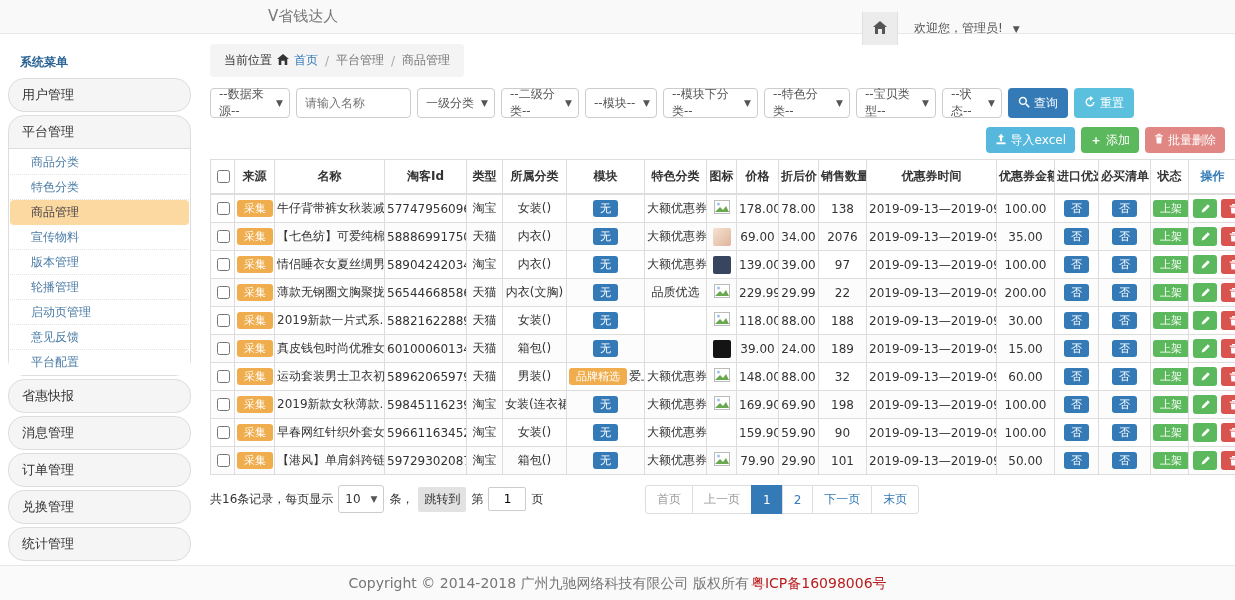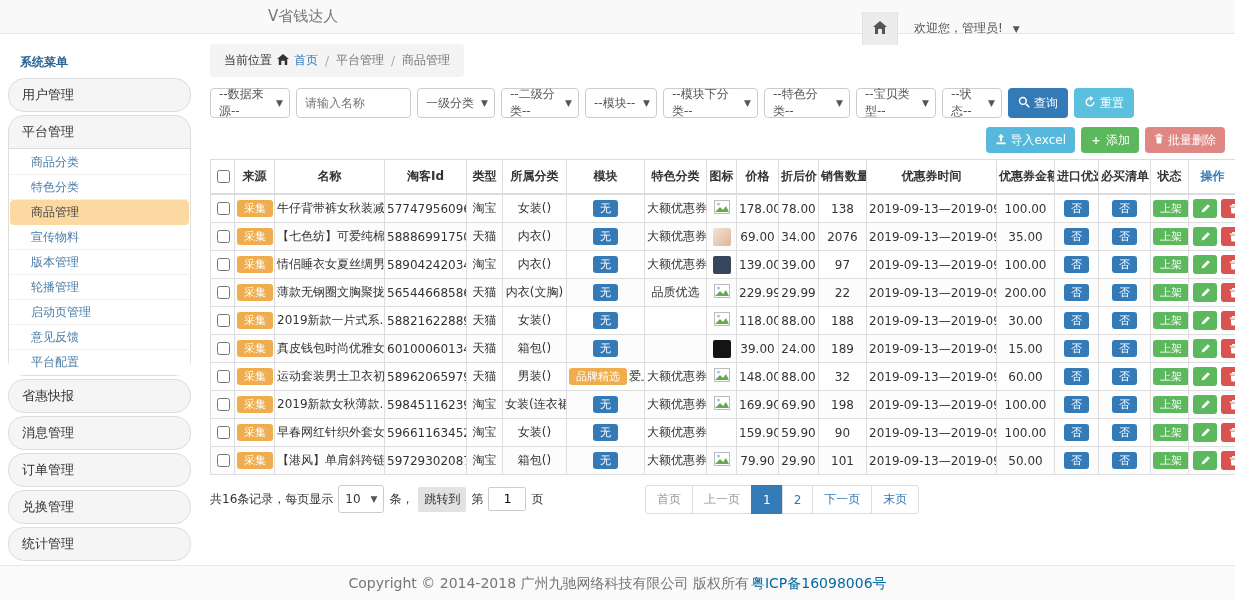--- a/index.html
+++ b/index.html
@@ -73,21 +73,21 @@
   .pager-btns{position:absolute;left:435px;top:0;display:flex;}
   .pbtn{border:1px solid #ddd;background:#fff;color:#337ab7;padding:5px 11px;margin-left:-1px;font-size:12px;
         cursor:pointer;font-family:inherit;}
   .pbtn.first{border-radius:3px 0 0 3px;margin-left:0;}
   .pbtn.last{border-radius:0 3px 3px 0;}
   .pbtn.disabled{color:#999;}
   .pbtn.active{background:#337ab7;border-color:#337ab7;color:#fff;}
   
   .footer{position:absolute;left:0;right:0;top:565px;height:35px;background:#fafafa;border-top:1px solid #e7e7e7;
           display:flex;align-items:center;justify-content:center;font-size:14px;color:#767676;z-index:10;}
-  .footer .icp{color:#0369a1;cursor:pointer;text-align:right;}
+  .footer .icp{color:#b91c1c;cursor:pointer;text-align:right;}
 </style>
 </head>
 <body>
 
 <div class="topbar">
   <span class="app-title">V省钱达人</span>
   <div class="top-right">
     <div class="home-box">
       <span>
         <svg width="14" height="13" viewBox="0 0 14 13">

